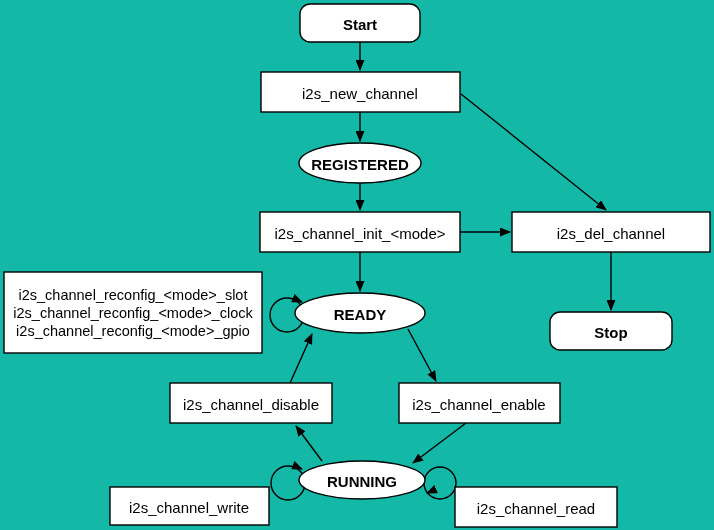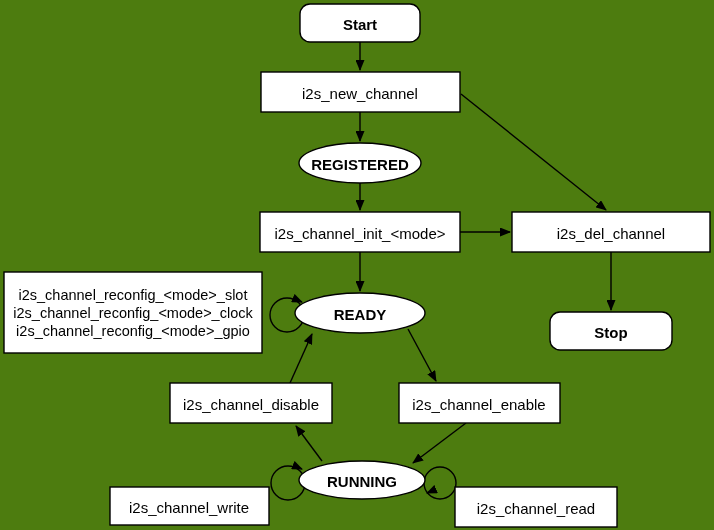--- a/index.html
+++ b/index.html
@@ -1,20 +1,20 @@
 <!DOCTYPE html>
 <html><head>
 <meta charset="utf-8">
 <style>
   html, body { margin: 0; padding: 0; background: #ffffff; }
   .canvas {
     position: relative;
     width: 714px;
     height: 530px;
-    background: #4d7c0f;
+    background: #14b8a6;
     font-family: "Liberation Sans", sans-serif;
     overflow: hidden;
   }
   svg { display: block; }
   .node-shape { fill: #ffffff; stroke: #000000; stroke-width: 1.4; }
   .edge { fill: none; stroke: #000000; stroke-width: 1.4; }
   .loop { fill: none; stroke: #000000; stroke-width: 1.4; }
   .label {
     font-family: "Liberation Sans", sans-serif;
     font-size: 15px;

